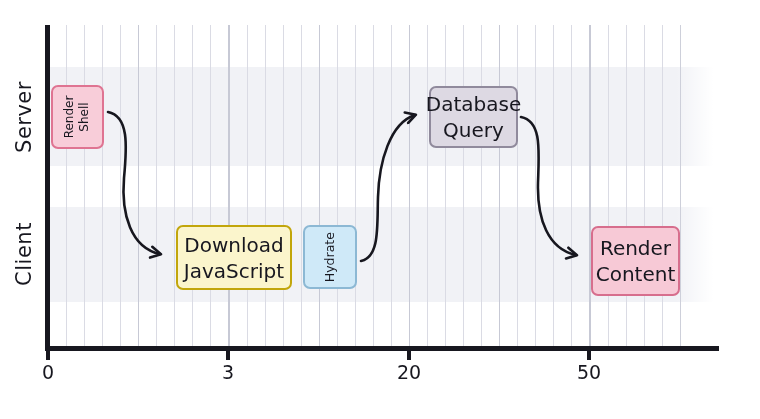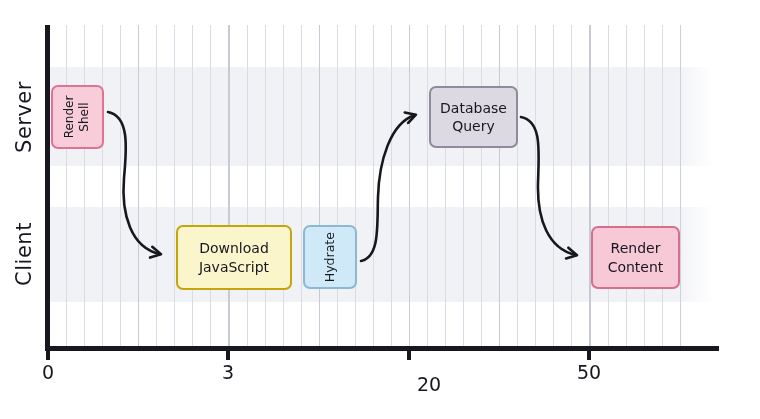--- a/index.html
+++ b/index.html
@@ -69,21 +69,21 @@
   .xtick-label {
     position: absolute;
     top: 361px;
     width: 44px;
     text-align: center;
     font-size: 19px;
     z-index: 4;
   }
   .xlab-0 { left: 26px; }
   .xlab-1 { left: 206px; }
-  .xlab-2 { left: 407px; margin-top: 12px; }
+  .xlab-2 { left: 387px; }
   .xlab-3 { left: 567px; }
   
   .ylabel {
     position: absolute;
     width: 110px; height: 26px;
     left: -31px;
     text-align: center;
     font-size: 21px;
     letter-spacing: 0.5px;
     line-height: 26px;
@@ -99,21 +99,21 @@
     align-items: center;
     justify-content: center;
     border: 2px solid;
     border-radius: 7px;
     z-index: 5;
     box-sizing: border-box;
   }
   .task-label {
     white-space: pre-line;
     text-align: center;
-    font-size: 14px;
+    font-size: 20px;
     line-height: 1.3;
   }
   .task-label.vertical { transform: rotate(-90deg); }
   .task-render-shell {
     left: 51px; top: 85px; width: 53px; height: 64px;
     background: #f8cdd9; border-color: #df7492;
   }
   .task-render-shell .task-label { font-size: 12px; line-height: 1.25; }
   .task-download-js {
     left: 176px; top: 225px; width: 116px; height: 65px;
@@ -122,21 +122,21 @@
   .task-hydrate {
     left: 303px; top: 225px; width: 54px; height: 64px;
     background: #cfe9f8; border-color: #8cb8d4;
   }
   .task-hydrate .task-label { font-size: 12.5px; }
   .task-database-query {
     left: 429px; top: 86px; width: 89px; height: 62px;
     background: #ddd9e3; border-color: #908a9c;
   }
   .task-render-content {
-    left: 591px; top: 226px; width: 89px; height: 63px;
+    left: 591px; top: 226px; width: 89px; height: 70px;
     background: #f7c9d6; border-color: #d76e8d;
   }
   
   .arrows {
     position: absolute;
     left: 0; top: 0;
     z-index: 6;
     pointer-events: none;
   }
   .arrows path {

